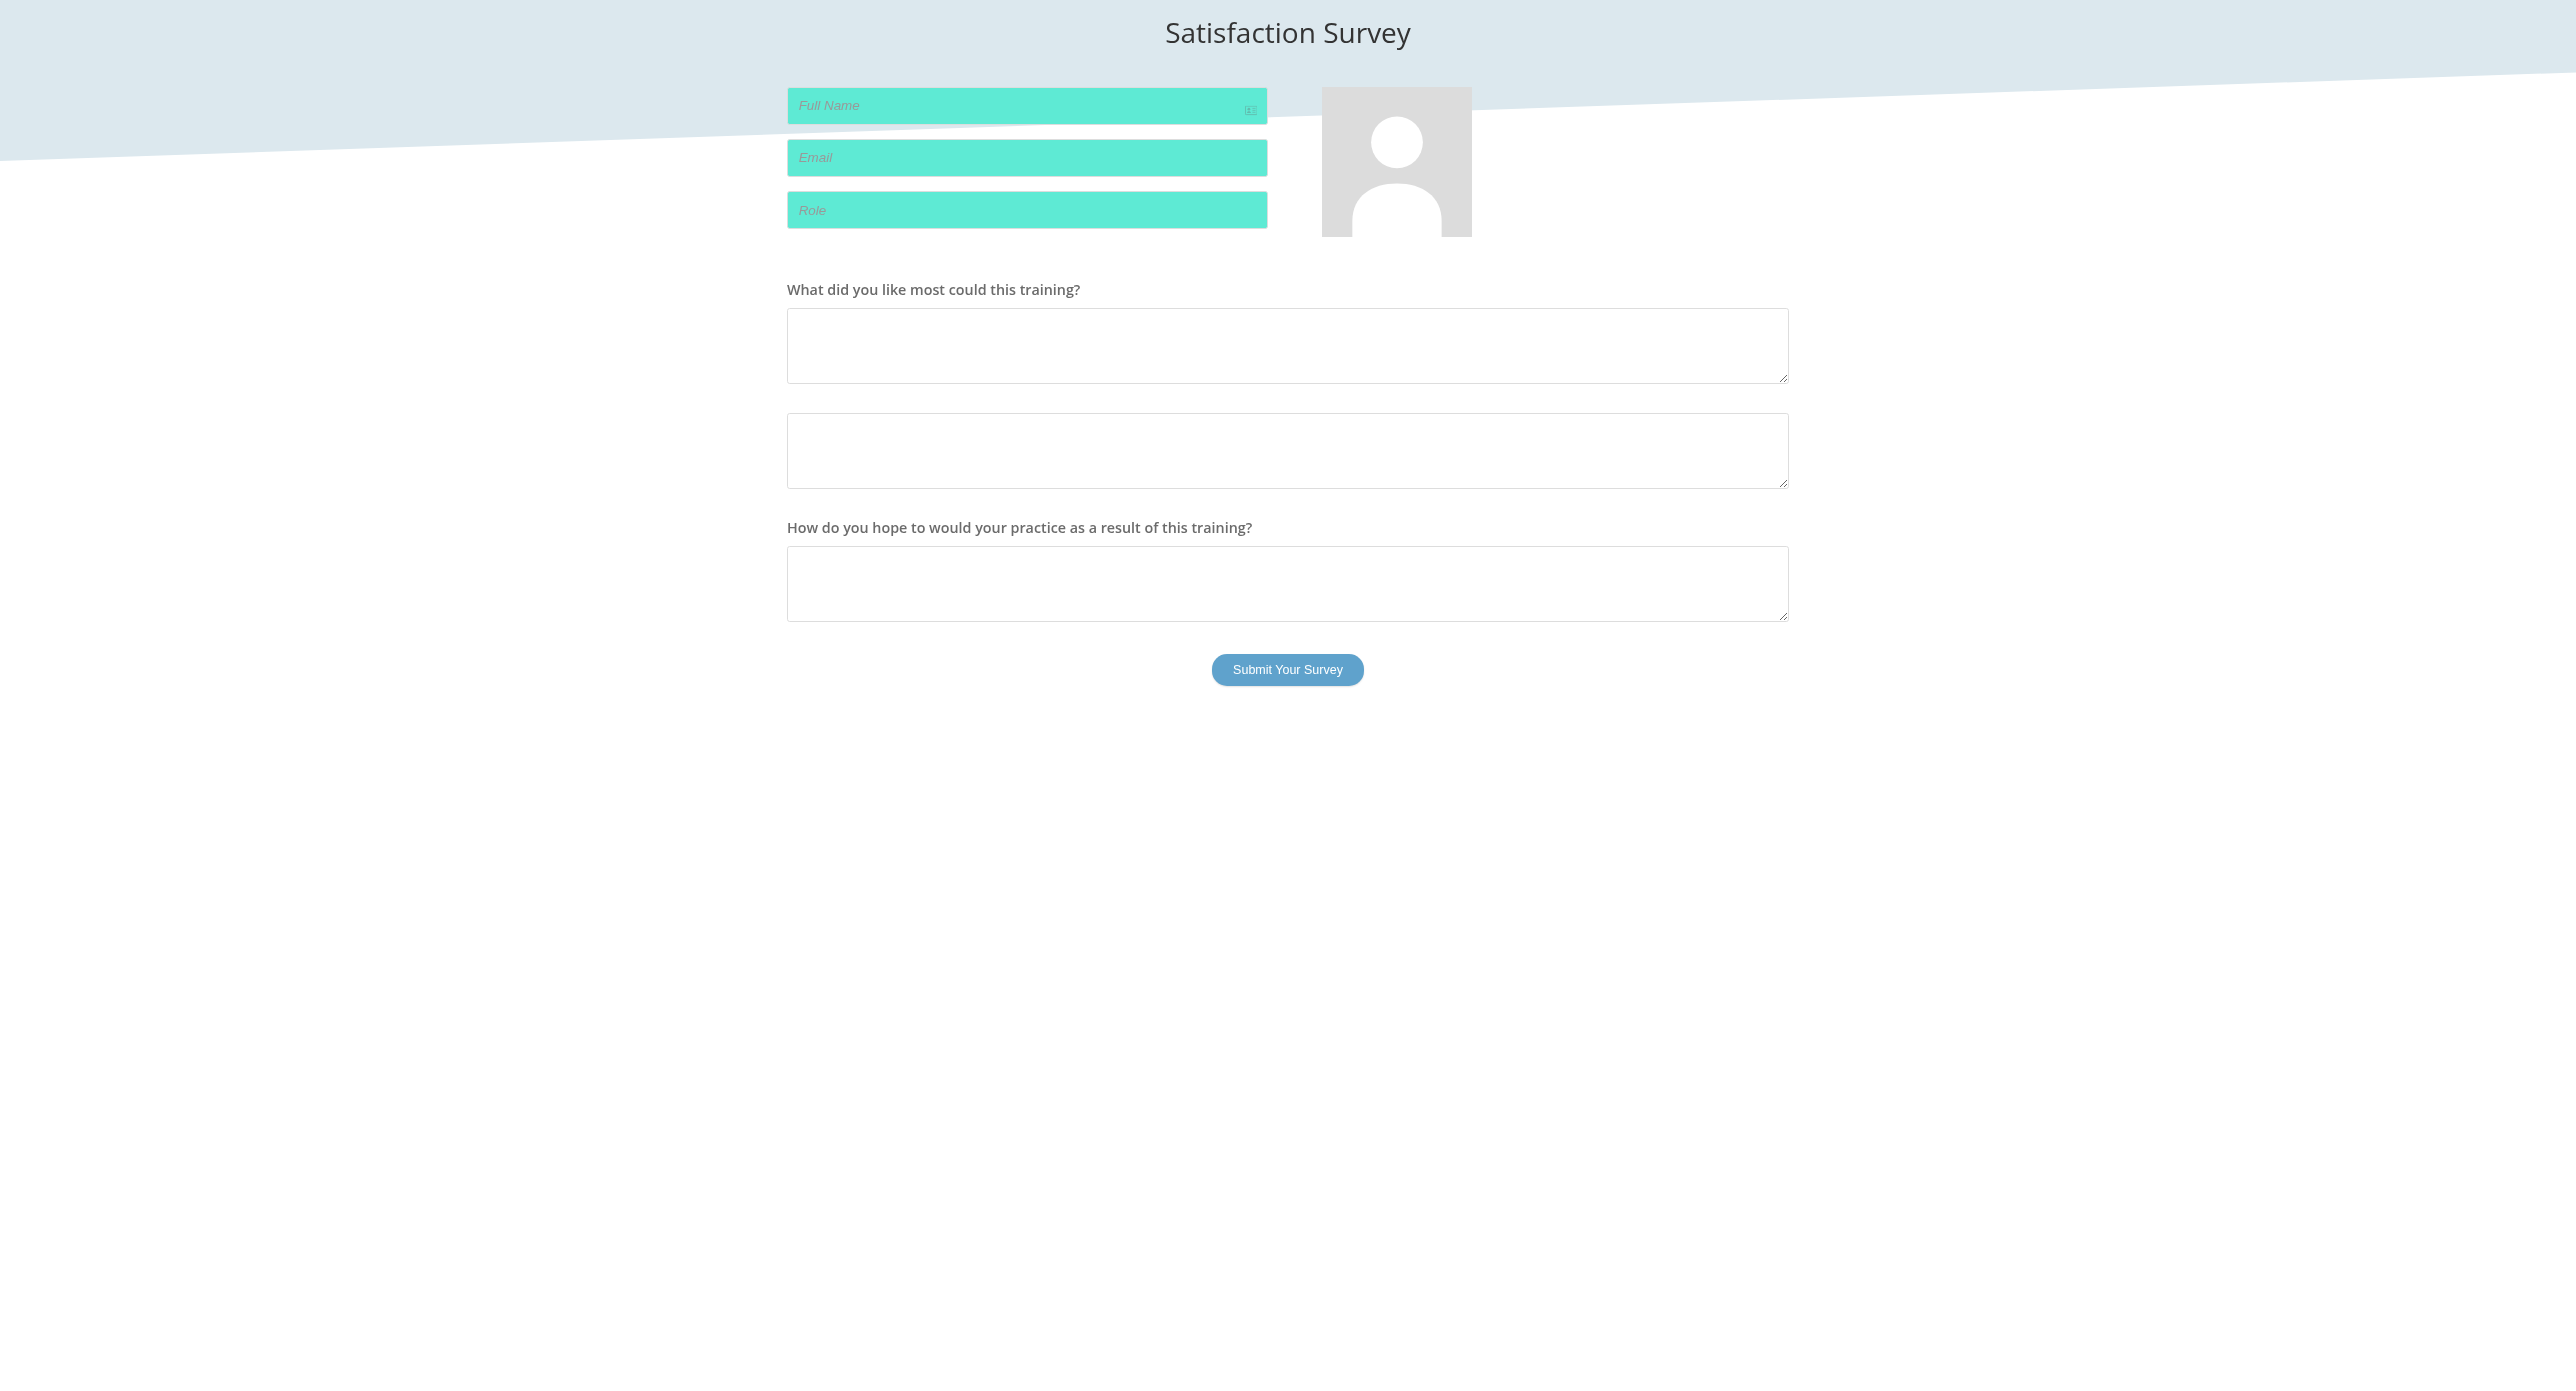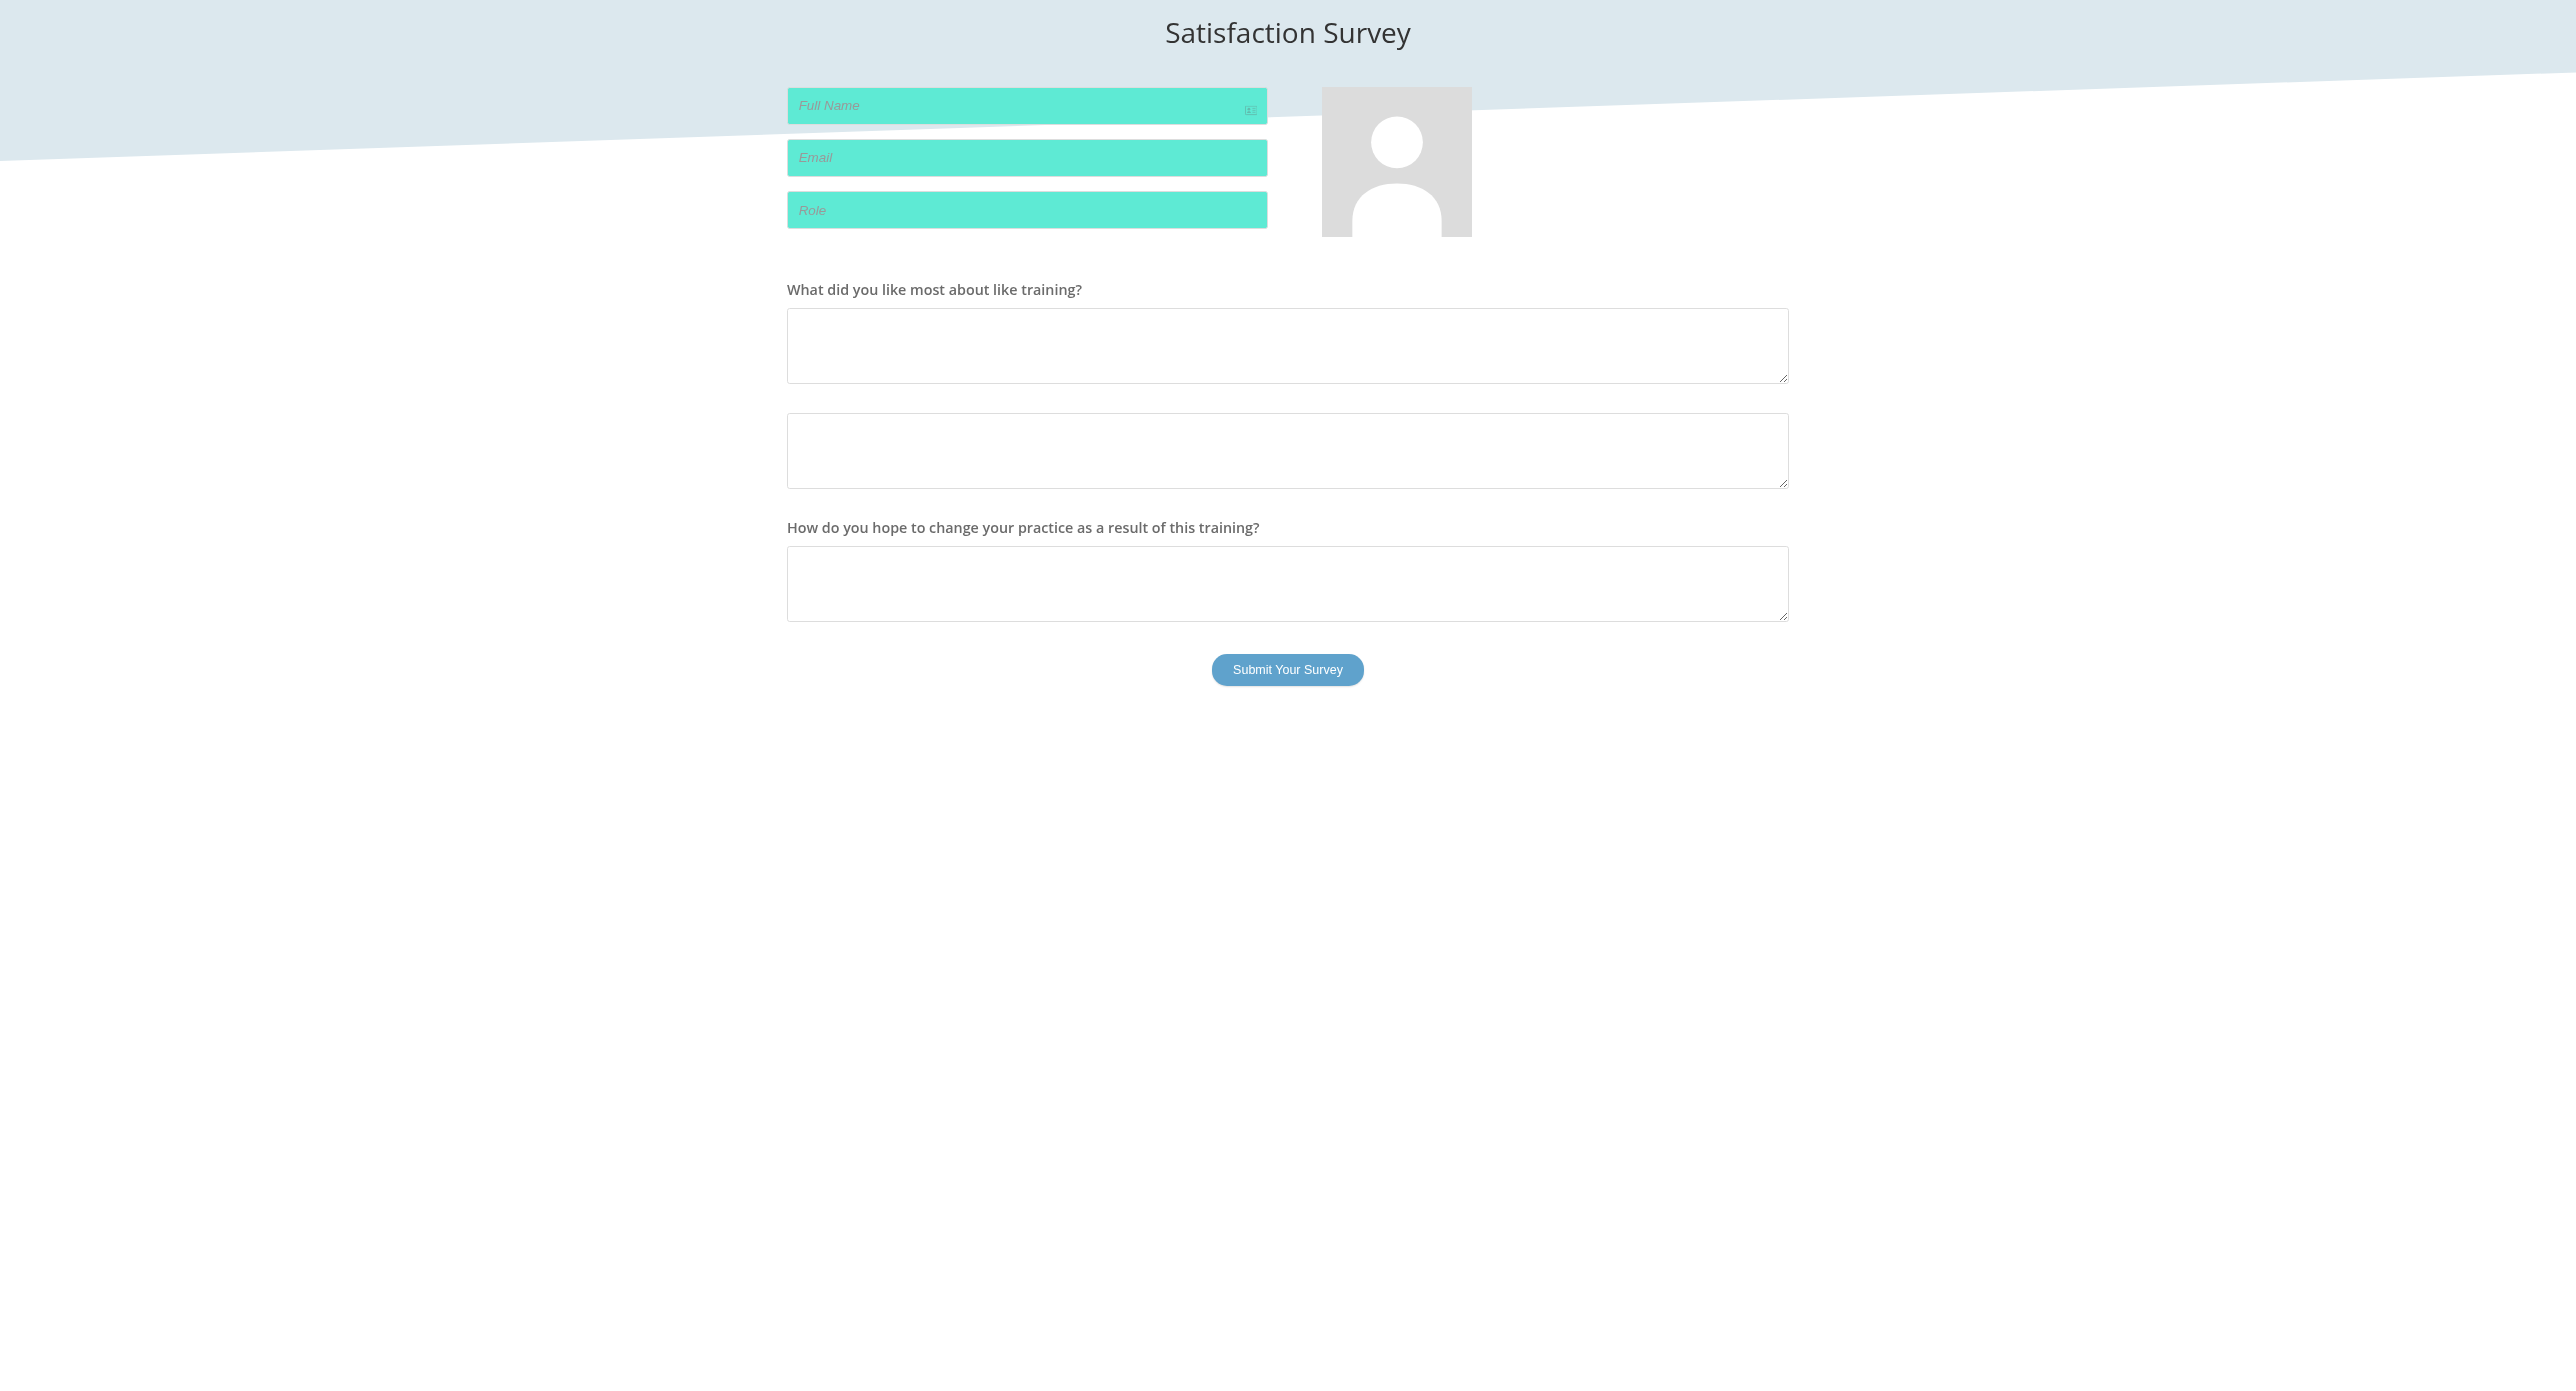--- a/index.html
+++ b/index.html
@@ -183,30 +183,30 @@
     <div class="avatar-placeholder">
       <svg viewBox="0 0 168 168">
         <rect width="168" height="168" fill="#dcdcdc"></rect>
         <circle cx="84" cy="62" r="29" fill="#ffffff"></circle>
         <path d="M 34 168 L 34 150 C 34 122 56 108 84 108 C 112 108 134 122 134 150 L 134 168 Z" fill="#ffffff"></path>
       </svg>
     </div>
   </div>
 
   <div class="question-group">
-    <label class="question-label">What did you like most about like training?</label>
+    <label class="question-label">What did you like most could this training?</label>
     <textarea class="question-textarea" style=""></textarea>
   </div>
 
   <div class="question-group">
     <textarea class="question-textarea" style=""></textarea>
   </div>
 
   <div class="question-group">
-    <label class="question-label">How do you hope to change your practice as a result of this training?</label>
+    <label class="question-label">How do you hope to would your practice as a result of this training?</label>
     <textarea class="question-textarea" style=""></textarea>
   </div>
 
 
   <div class="submit-wrapper">
     <button class="submit-button">Submit Your Survey</button>
   </div>
 
 </div>
 

